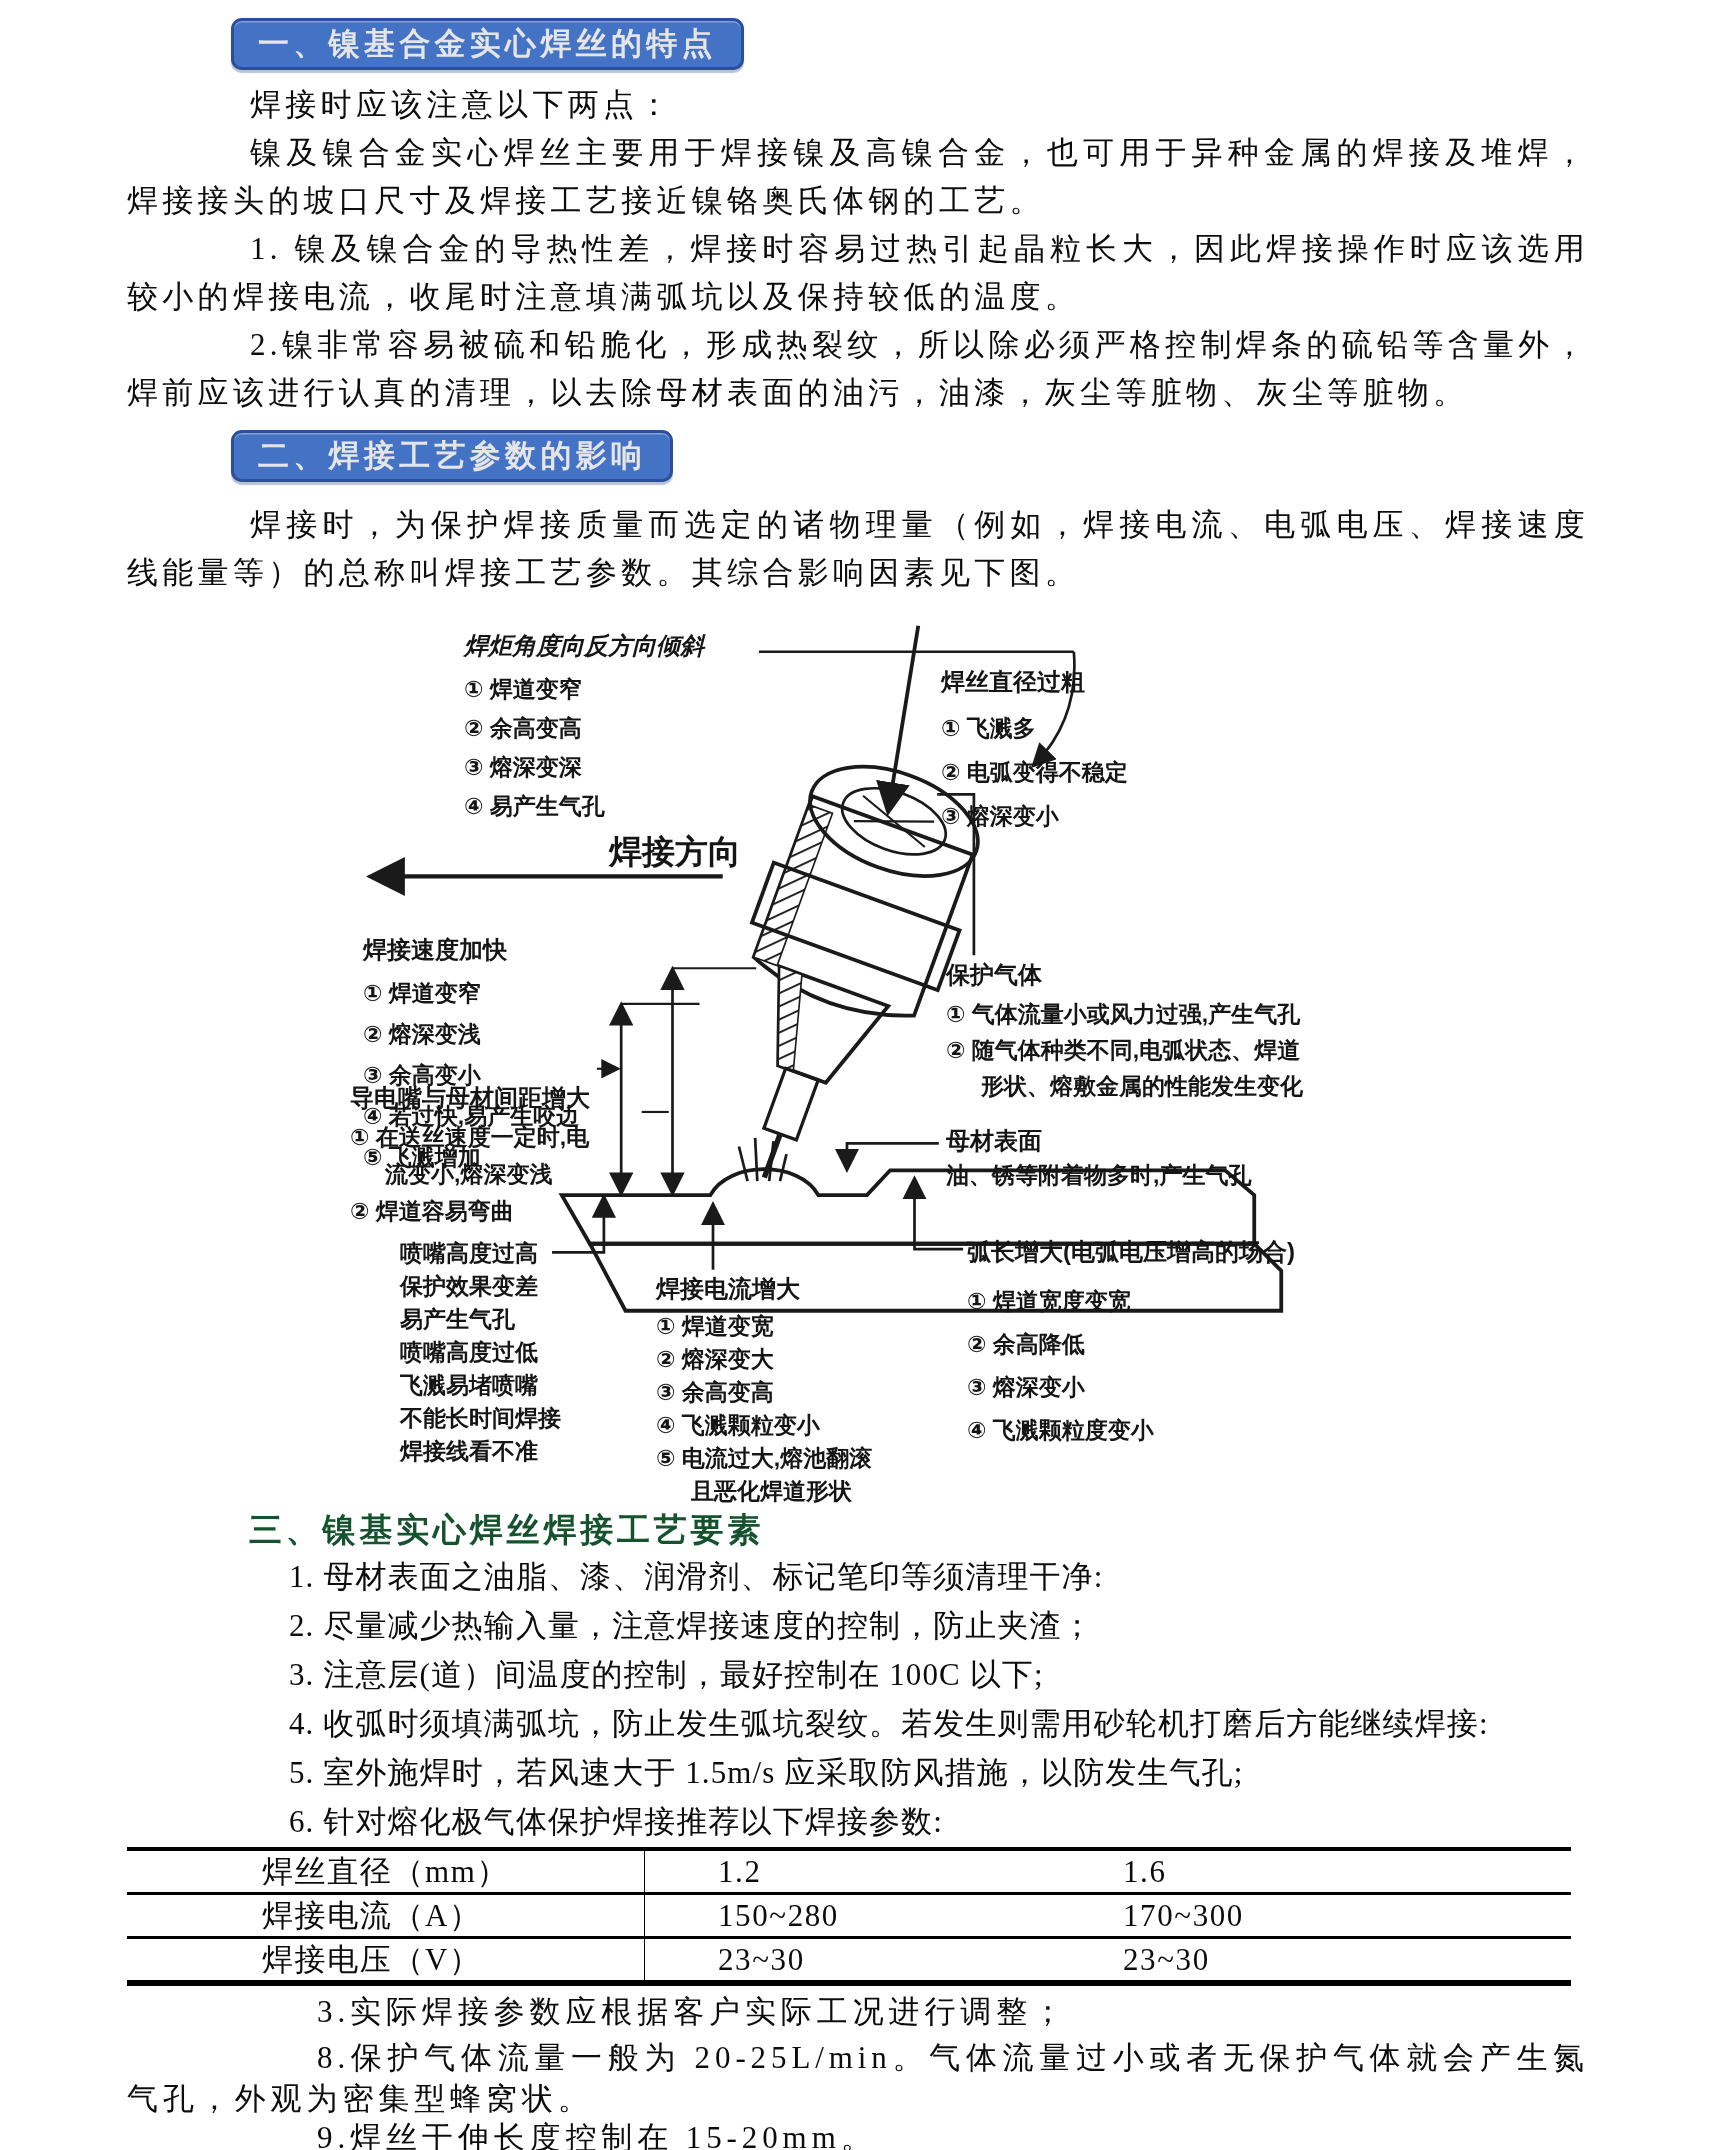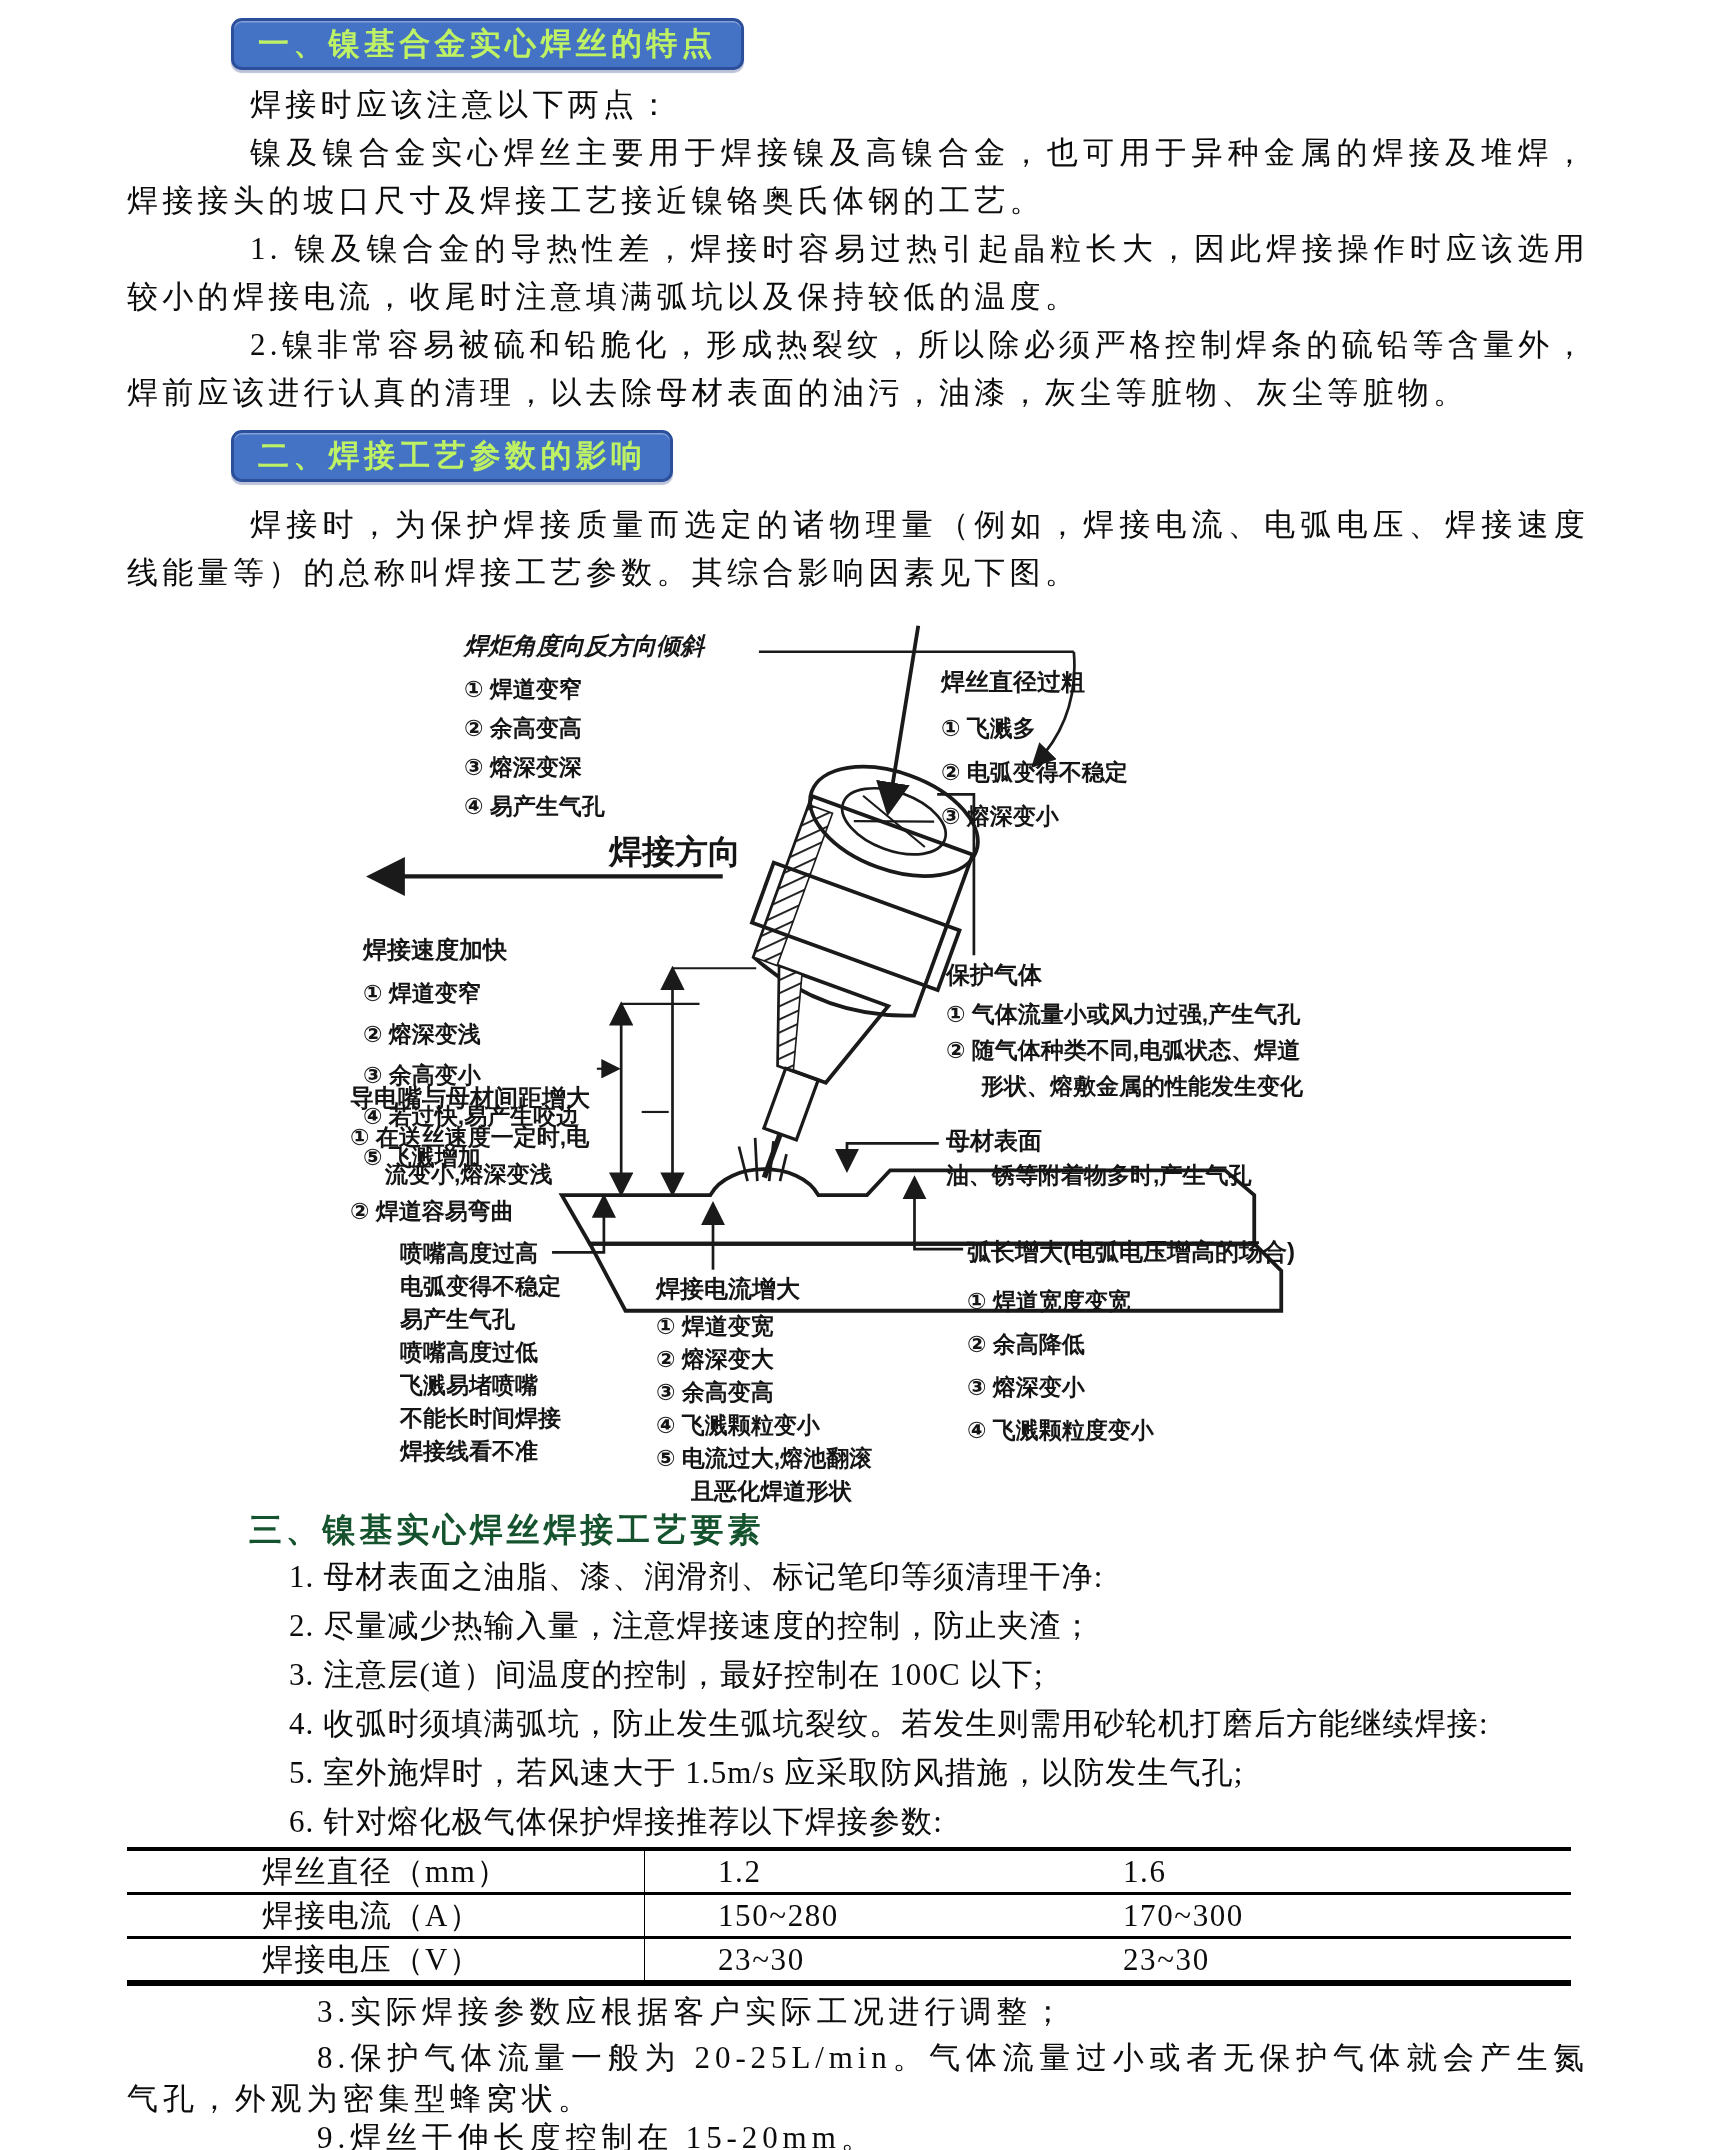--- a/index.html
+++ b/index.html
@@ -1,21 +1,21 @@
 <!DOCTYPE html>
 <html style="--c-banner-fill: #4472C4; --c-banner-border: #2B4F9B; --c-text: #0c0c0c;font-size:8.6px"><head>
 <meta charset="utf-8">
 <style>
   html,body{margin:0;padding:0;background:#888;}
   #page{position:relative;width:1715px;height:2151px;background:#ffffff;overflow:hidden;
         font-family:"Liberation Serif","DejaVu Serif",serif;color:#0c0c0c;}
   
   .banner{position:absolute;box-sizing:border-box;height:52px;display:flex;align-items:center;
           background:var(--c-banner-fill,#4472C4);border:3.8px solid var(--c-banner-border,#2B4F9B);
-          border-radius:10.8px;color:#bef264;font-family:"Liberation Sans","DejaVu Sans",sans-serif;
+          border-radius:10.8px;color:#e5e5e5;font-family:"Liberation Sans","DejaVu Sans",sans-serif;
           font-weight:700;font-size:31px;letter-spacing:4.3px;padding:0 24px;
           box-shadow:inset 0 1.6px 0 rgba(255,255,255,.35), 0 2.2px 1.1px rgba(60,80,140,.35);}
   #b1{left:231px;top:18.4px;}
   #b2{left:231px;top:430px;}
   
   .bodywrap{position:absolute;left:127px;width:1462px;}
   .bodywrap p{margin:0;font-size:31px;line-height:48px;letter-spacing:4.3px;text-align:justify;}
   .ind{text-indent:123px;}
   #sec1p{top:81px;}
   #sec2p{top:501px;}
@@ -157,21 +157,21 @@
 
   <div class="dlab" id="L-td">
     <span class="t">导电嘴与母材间距增大</span>
     <span class="i">① 在送丝速度一定时,电</span>
     <span class="i cont">流变小,熔深变浅</span>
     <span class="i">② 焊道容易弯曲</span>
   </div>
 
   <div class="dlab" id="L-nz">
     <span class="i">喷嘴高度过高</span>
-    <span class="i">电弧变得不稳定</span>
+    <span class="i">保护效果变差</span>
     <span class="i">易产生气孔</span>
     <span class="i">喷嘴高度过低</span>
     <span class="i">飞溅易堵喷嘴</span>
     <span class="i">不能长时间焊接</span>
     <span class="i">焊接线看不准</span>
   </div>
 
   <div class="dlab" id="L-gas">
     <span class="t">保护气体</span>
     <span class="i">① 气体流量小或风力过强,产生气孔</span>

